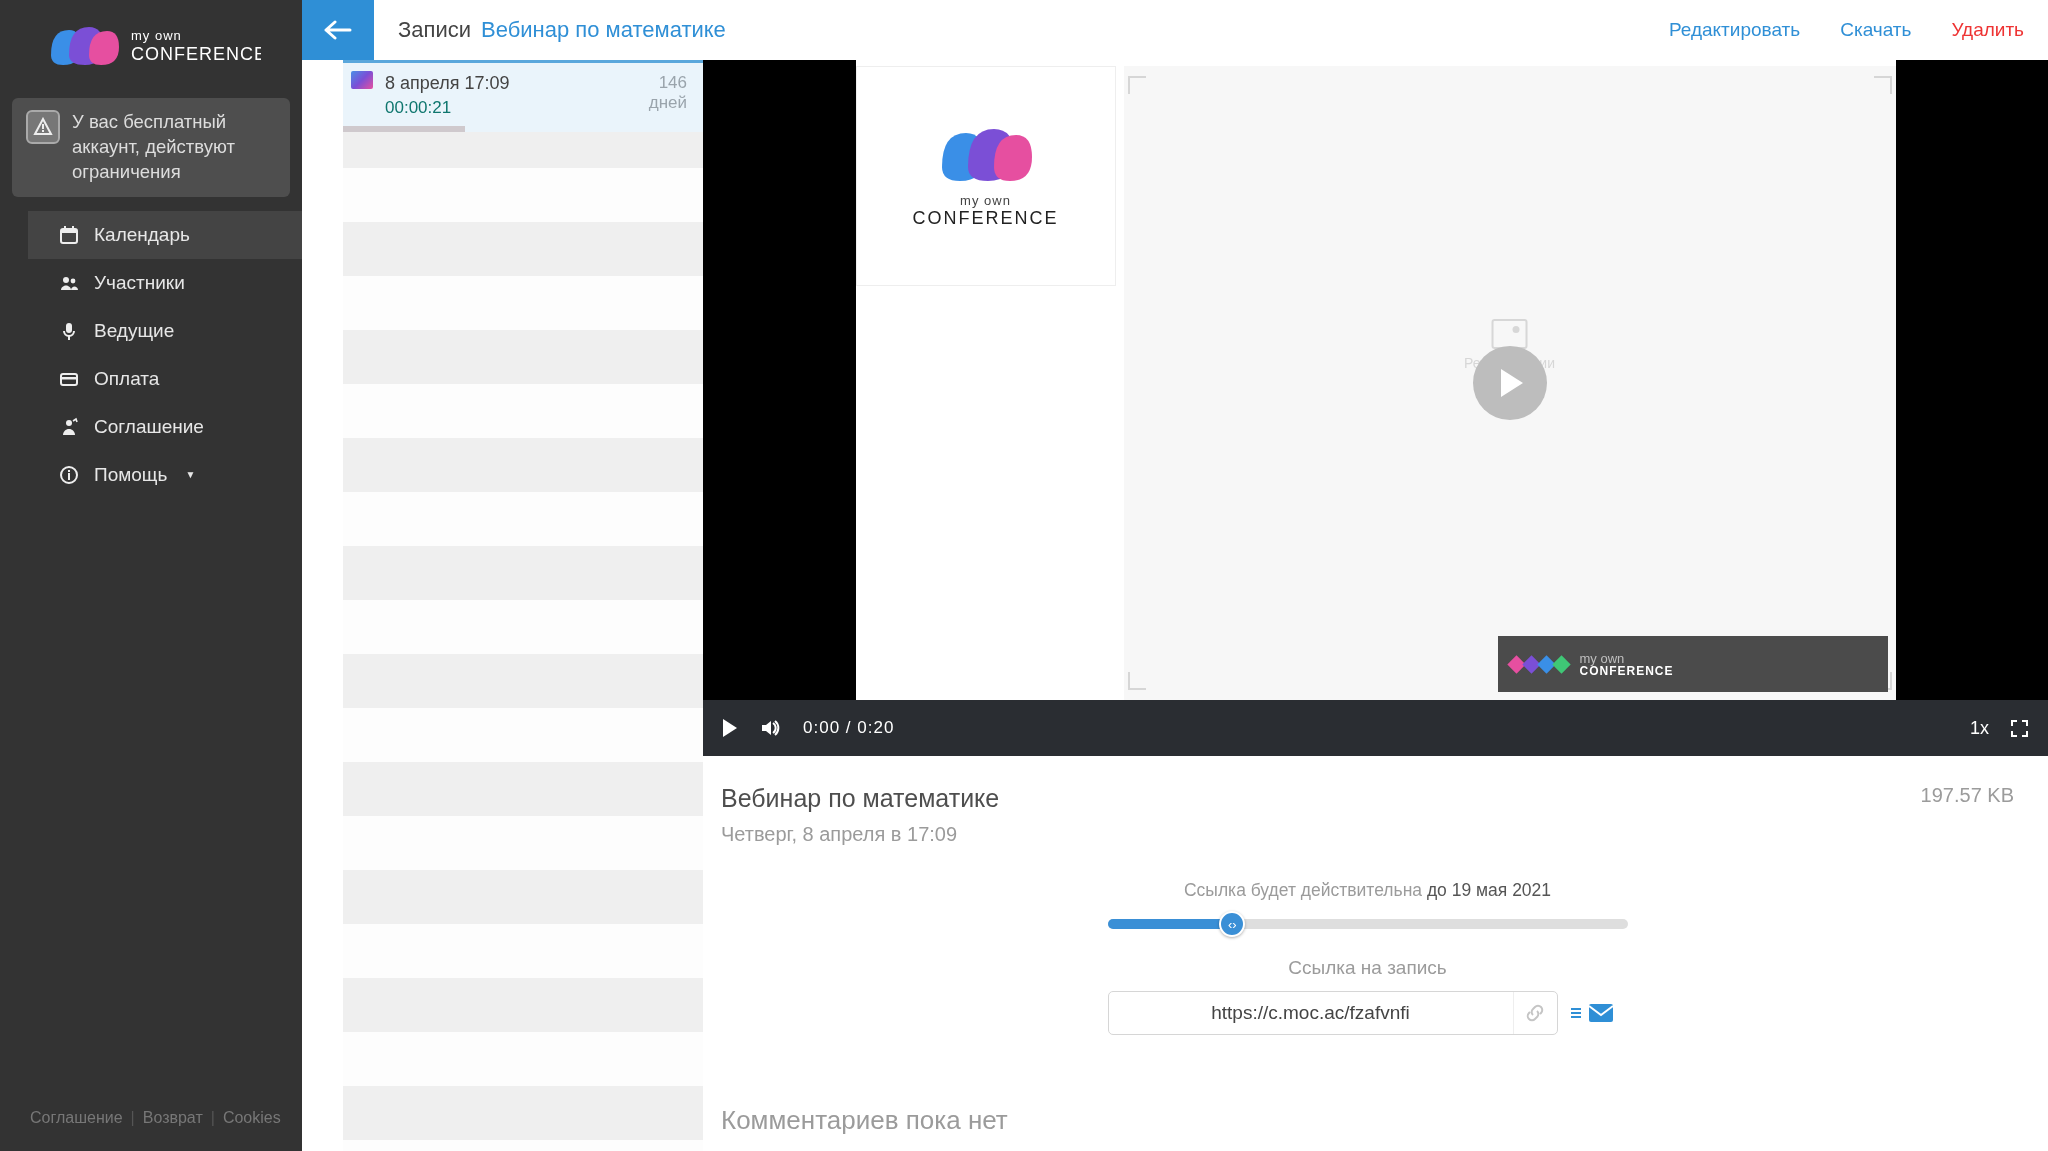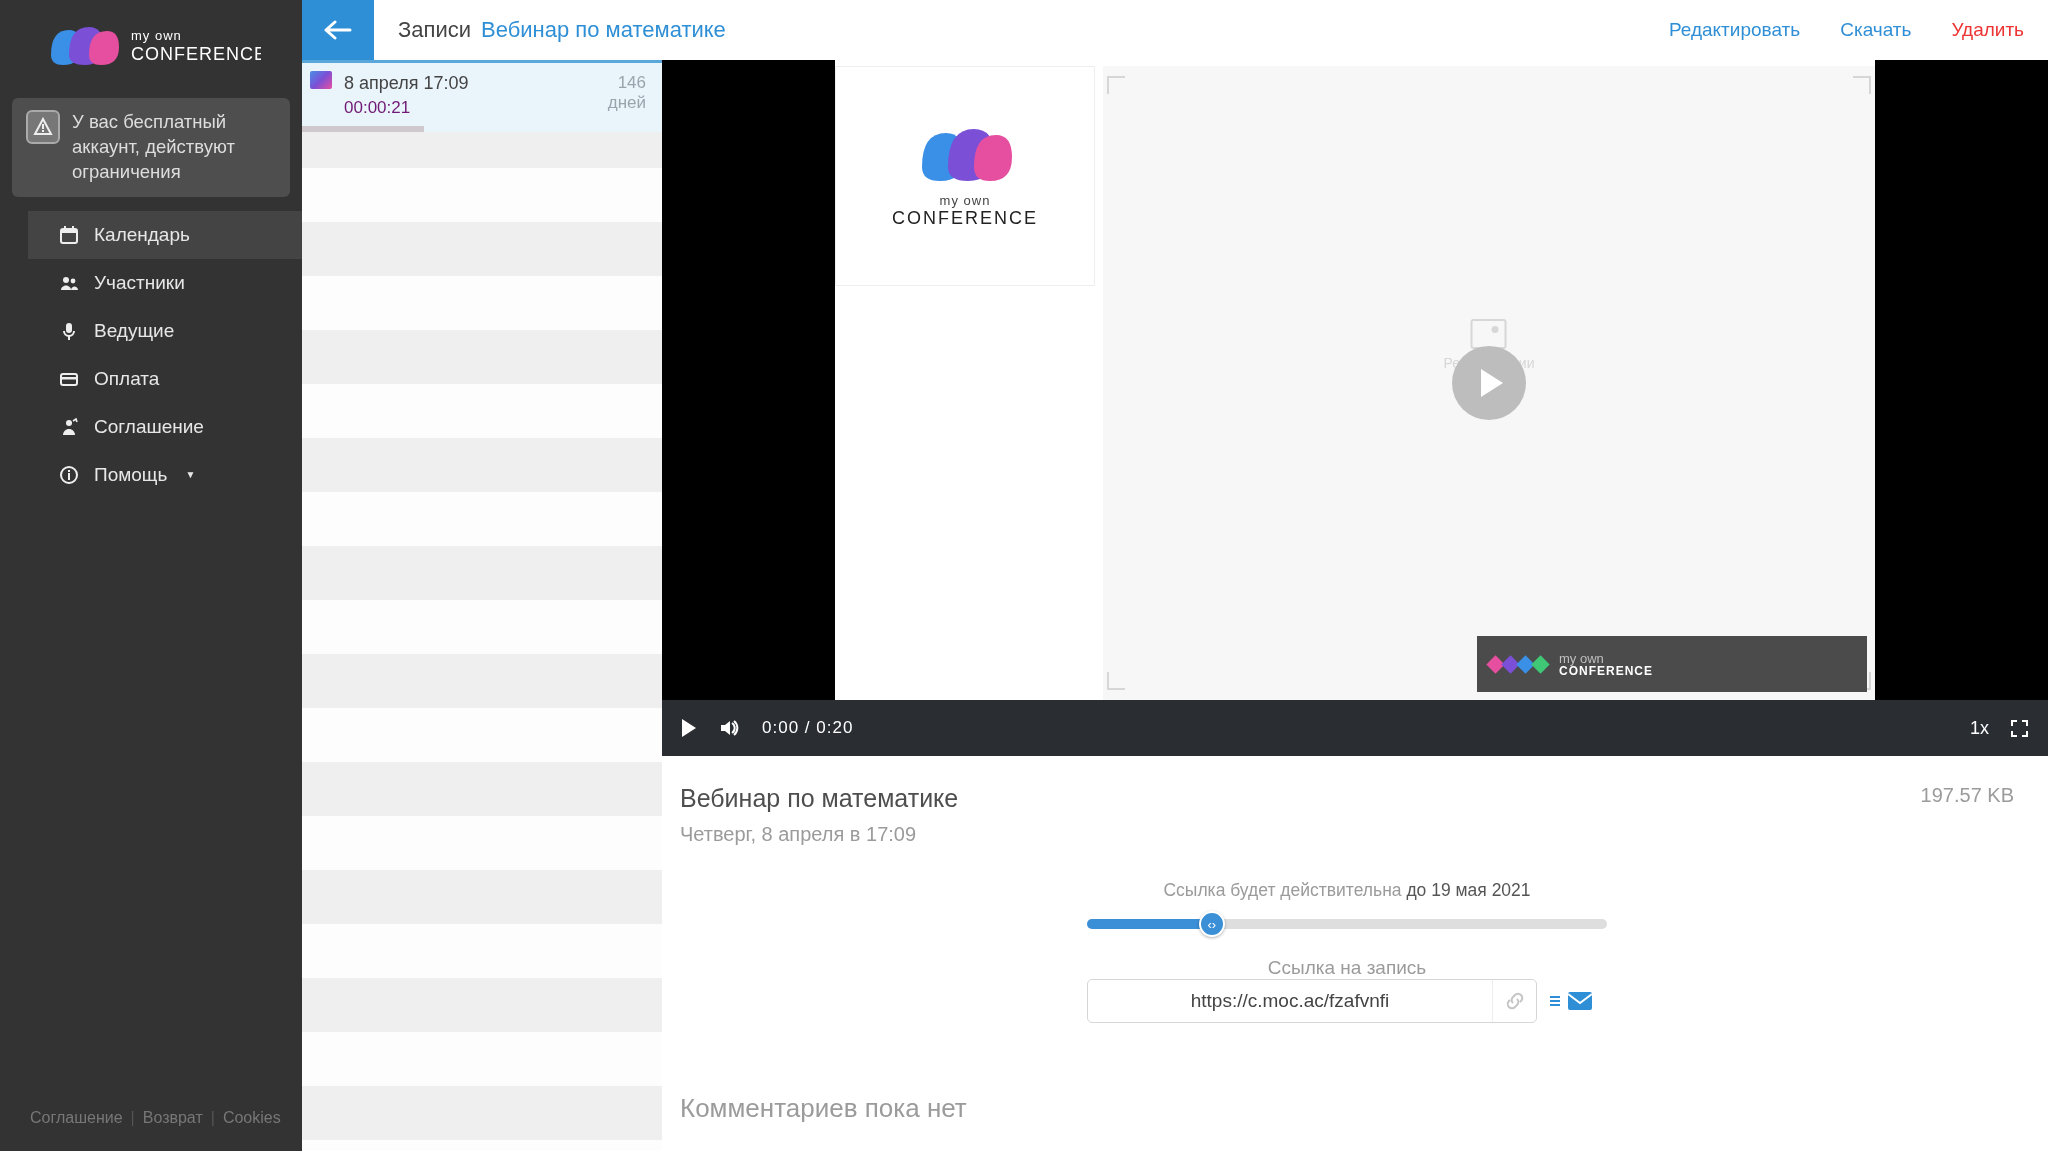--- a/index.html
+++ b/index.html
@@ -21,21 +21,21 @@
 .sidebar-footer { font-size:16px; color:#777; padding:0 30px 24px; display:flex; gap:8px; align-items:center; }
 .sidebar-footer span.sep { color:#555; }
 
 
 .listcol { width: 360px; background:#f0f0f0; display:flex; flex-direction:column; }
 .back-btn { height:60px; width:72px; background:#2f8fd6; display:flex; align-items:center; justify-content:center; color:#fff; cursor:pointer; }
 .stripes { flex:1; background: repeating-linear-gradient(#fdfdfd 0 54px, #efefef 54px 108px); position:relative; }
 .rec-card { position:absolute; top:0; left:0; right:0; background:#eaf4fb; border-top:3px solid #5aa7dc; padding:10px 16px 14px 42px; display:flex; justify-content:space-between; }
 .rec-card .thumb { position:absolute; left:8px; top:8px; width:22px; height:18px; background:linear-gradient(135deg,#4a8fe7,#7b4fd6,#e64fa0); border-radius:2px; }
 .rec-card .date { font-size:18px; color:#444; }
-.rec-card .dur { font-size:17px; color:#701a75; margin-top:4px; }
+.rec-card .dur { font-size:17px; color:#0f766e; margin-top:4px; }
 .rec-card .days { text-align:right; color:#9aa4ac; font-size:17px; }
 .rec-card .days .n { display:block; }
 .mini-scrub { position:absolute; left:0; bottom:0; height:6px; width:122px; background:#cfc9cd; }
 
 
 .main { flex:1; display:flex; flex-direction:column; }
 .header { height:60px; display:flex; align-items:center; padding:0 24px; gap:10px; }
 .header .crumb-label { font-size:22px; color:#444; }
 .header .crumb-link { font-size:22px; color:#2f8fd6; }
 .header .sp { flex:1; }
@@ -81,21 +81,21 @@
 .below .title { font-size:25px; color:#4e4e4e; }
 .below .subtitle { font-size:20px; color:#9b9b9b; margin-top:10px; }
 .below .size { font-size:20px; color:#9b9b9b; }
 
 .linkblock { max-width:520px; margin:34px auto 0; text-align:center; }
 .valid-txt { font-size:17.5px; color:#9b9b9b; }
 .valid-txt b { color:#555; font-weight:normal; }
 .slider { position:relative; height:10px; background:#dedede; border-radius:5px; margin:18px 0 28px; }
 .slider .fill { position:absolute; left:0; top:0; bottom:0; background:#3a8fd6; border-radius:5px; }
 .slider .thumb { position:absolute; top:50%; width:26px; height:26px; background:#3a8fd6; border-radius:50%; transform:translate(-50%,-50%); border:2px solid #fff; box-shadow:0 1px 3px rgba(0,0,0,.3); display:flex; align-items:center; justify-content:center; color:#fff; font-size:13px; cursor:pointer; }
-.lbl2 { font-size:19px; color:#9b9b9b; }
+.lbl2 { font-size:19px; color:#9b9b9b; margin-bottom:12px; }
 .linkrow { display:flex; align-items:center; gap:12px; }
 .linkinput { flex:1; display:flex; align-items:center; border:1px solid #d6d6d6; border-radius:5px; height:44px; max-width:450px; }
 .linkinput input { flex:1; border:none; outline:none; text-align:center; font-size:19px; color:#444; background:transparent; }
 .linkinput .cp { width:44px; height:100%; border-left:1px solid #eee; display:flex; align-items:center; justify-content:center; color:#c5c5c5; cursor:pointer; }
 .mailbtn { color:#2f8fd6; font-size:24px; cursor:pointer; display:flex; align-items:center; gap:2px; }
 
 .nocomments { color:#9b9b9b; font-size:26px; margin-top:70px; }
 
 
 svg { display:block; }
@@ -219,21 +219,21 @@
       <div class="header" style="flex:1;">
         <span class="crumb-label">Записи</span>
         <a class="crumb-link">Вебинар по математике</a>
         <span class="sp"></span>
         <a class="act blue">Редактировать</a>
         <a class="act blue">Скачать</a>
         <a class="act red">Удалить</a>
       </div>
     </div>
 
-    <div style="flex:1; display:flex;">
+    <div style="flex:1; display:flex;padding-left:41px;">
 
       <div class="listcol">
         <div class="stripes">
           <div class="rec-card">
             <div class="thumb"></div>
             <div>
               <div class="date">8 апреля 17:09</div>
               <div class="dur">00:00:21</div>
             </div>
             <div class="days">

